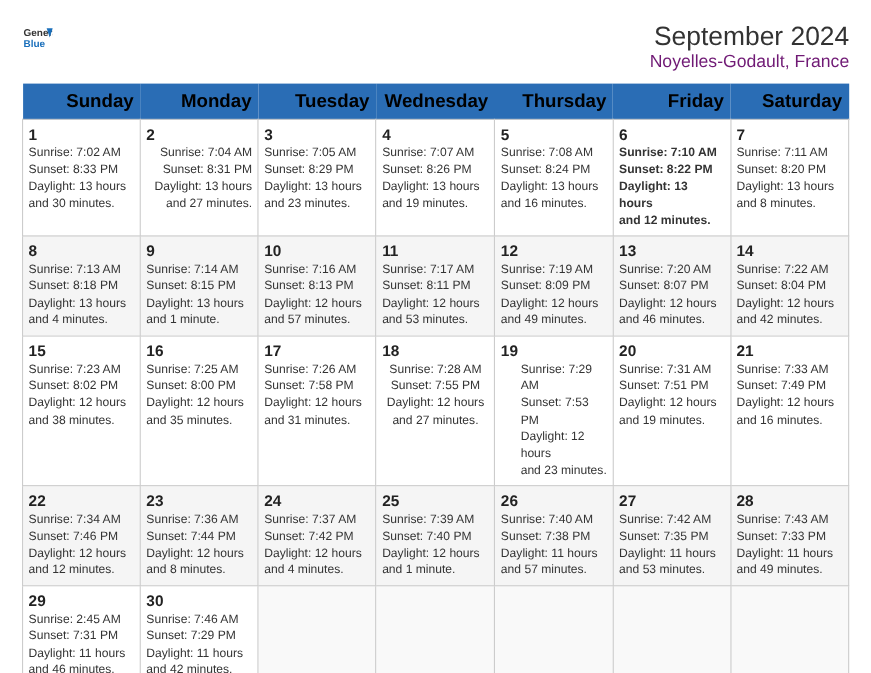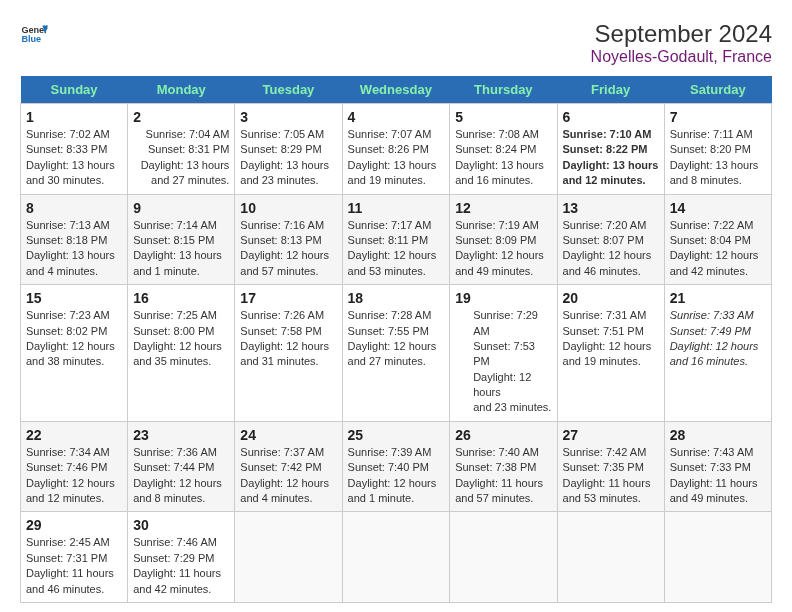--- a/index.html
+++ b/index.html
@@ -37,24 +37,24 @@
       font-size: 16px;
       color: #701a75;
     }
     table {
       width: 100%;
       border-collapse: collapse;
       font-size: 11px;
     }
     thead tr th {
       background-color: #2a6db5;
-      color: #86efac;
-      text-align: center;
+      color: #000000;
+      text-align: right;
       padding: 6px 6px;
-      font-size: 13px;
+      font-size: 17px;
       font-weight: bold;
     }
     tbody tr td {
       border: 1px solid #ccc;
       vertical-align: top;
       padding: 5px 5px;
       width: 108px;
       min-height: 80px;
       background: #fff;
     }
@@ -226,42 +226,42 @@
         </td>
         <td>
           <span class="day-num">17</span>
           <div class="day-info" style="white-space: pre-line;">Sunrise: 7:26 AM
 Sunset: 7:58 PM
 Daylight: 12 hours
 and 31 minutes.</div>
         </td>
         <td>
           <span class="day-num">18</span>
-          <div class="day-info" style="white-space: pre-line;">Sunrise: 7:28 AM
+          <div class="day-info" style="white-space: pre-line; text-align: center;">Sunrise: 7:28 AM
 Sunset: 7:55 PM
 Daylight: 12 hours
 and 27 minutes.</div>
         </td>
         <td>
           <span class="day-num">19</span>
           <div class="day-info" style="white-space: pre-line; margin-left: 18px;">Sunrise: 7:29 AM
 Sunset: 7:53 PM
 Daylight: 12 hours
 and 23 minutes.</div>
         </td>
         <td>
           <span class="day-num">20</span>
           <div class="day-info" style="white-space: pre-line;">Sunrise: 7:31 AM
 Sunset: 7:51 PM
 Daylight: 12 hours
 and 19 minutes.</div>
         </td>
         <td>
           <span class="day-num">21</span>
-          <div class="day-info" style="white-space: pre-line; font-style: italic;">Sunrise: 7:33 AM
+          <div class="day-info" style="white-space: pre-line;">Sunrise: 7:33 AM
 Sunset: 7:49 PM
 Daylight: 12 hours
 and 16 minutes.</div>
         </td>
       </tr>
       <tr>
         <td>
           <span class="day-num">22</span>
           <div class="day-info" style="white-space: pre-line;">Sunrise: 7:34 AM
 Sunset: 7:46 PM

